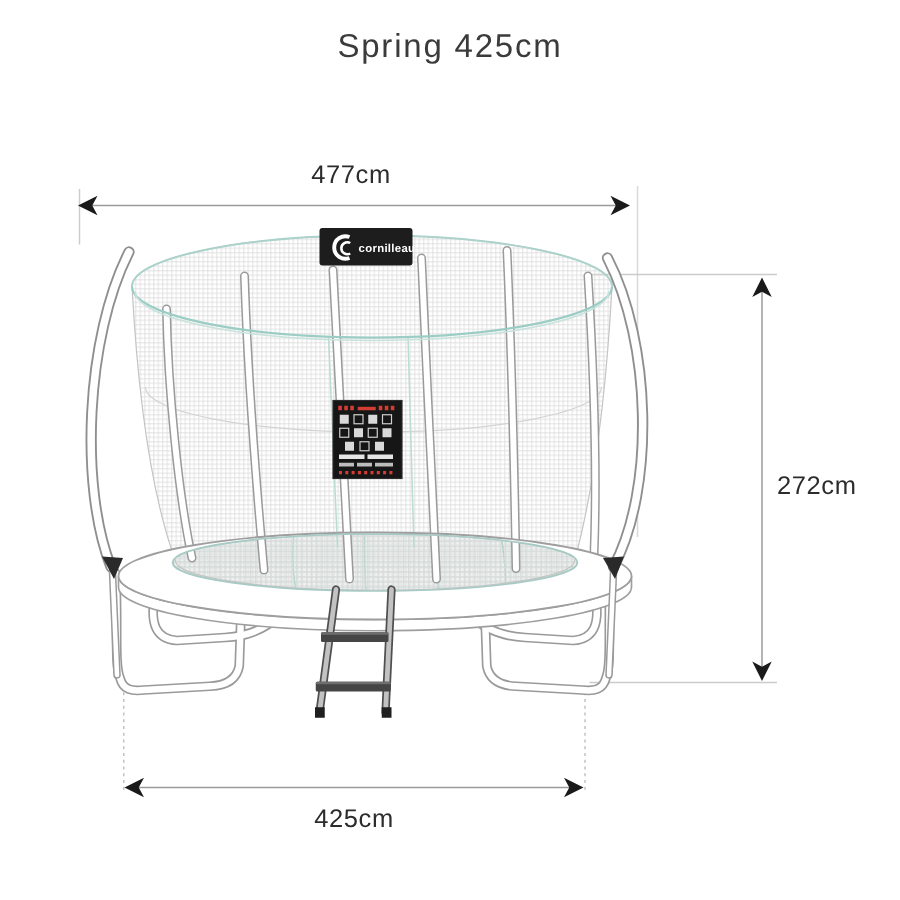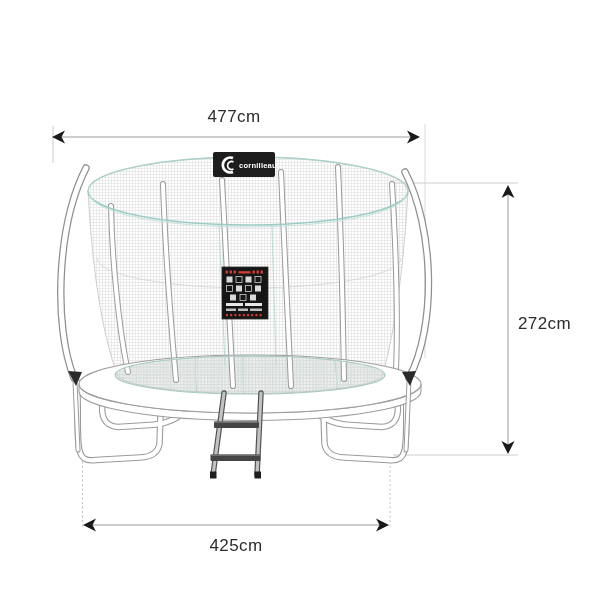--- a/index.html
+++ b/index.html
@@ -9,20 +9,21 @@
          font-size:22px;letter-spacing:1.2px;color:#3b3b3b;font-weight:400;}
   svg{position:absolute;left:0;top:0;}
   .dimlabel{font-size:17px;letter-spacing:.4px;fill:#2c2c2c;}
   .badge-text{font-size:7.6px;font-weight:bold;fill:#ffffff;letter-spacing:.2px;}
 </style>
 </head>
 <body>
 
 <div class="canvas">
 
+  <div class="title">Spring 425cm</div>
 
   <svg width="600" height="600" viewBox="0 0 600 600">
     <defs>
       <pattern id="mesh" width="3" height="3" patternUnits="userSpaceOnUse">
         <path d="M0 0.5 H3 M0.5 0 V3" stroke="#dcdcdc" stroke-width="0.55" fill="none"></path>
       </pattern>
       <pattern id="matgrid" width="3.4" height="3.4" patternUnits="userSpaceOnUse">
         <rect width="3.4" height="3.4" fill="#eef1f0"></rect>
         <path d="M0 0.5 H3.4 M0.5 0 V3.4" stroke="#c6d4d0" stroke-width="0.55" fill="none"></path>
       </pattern>

